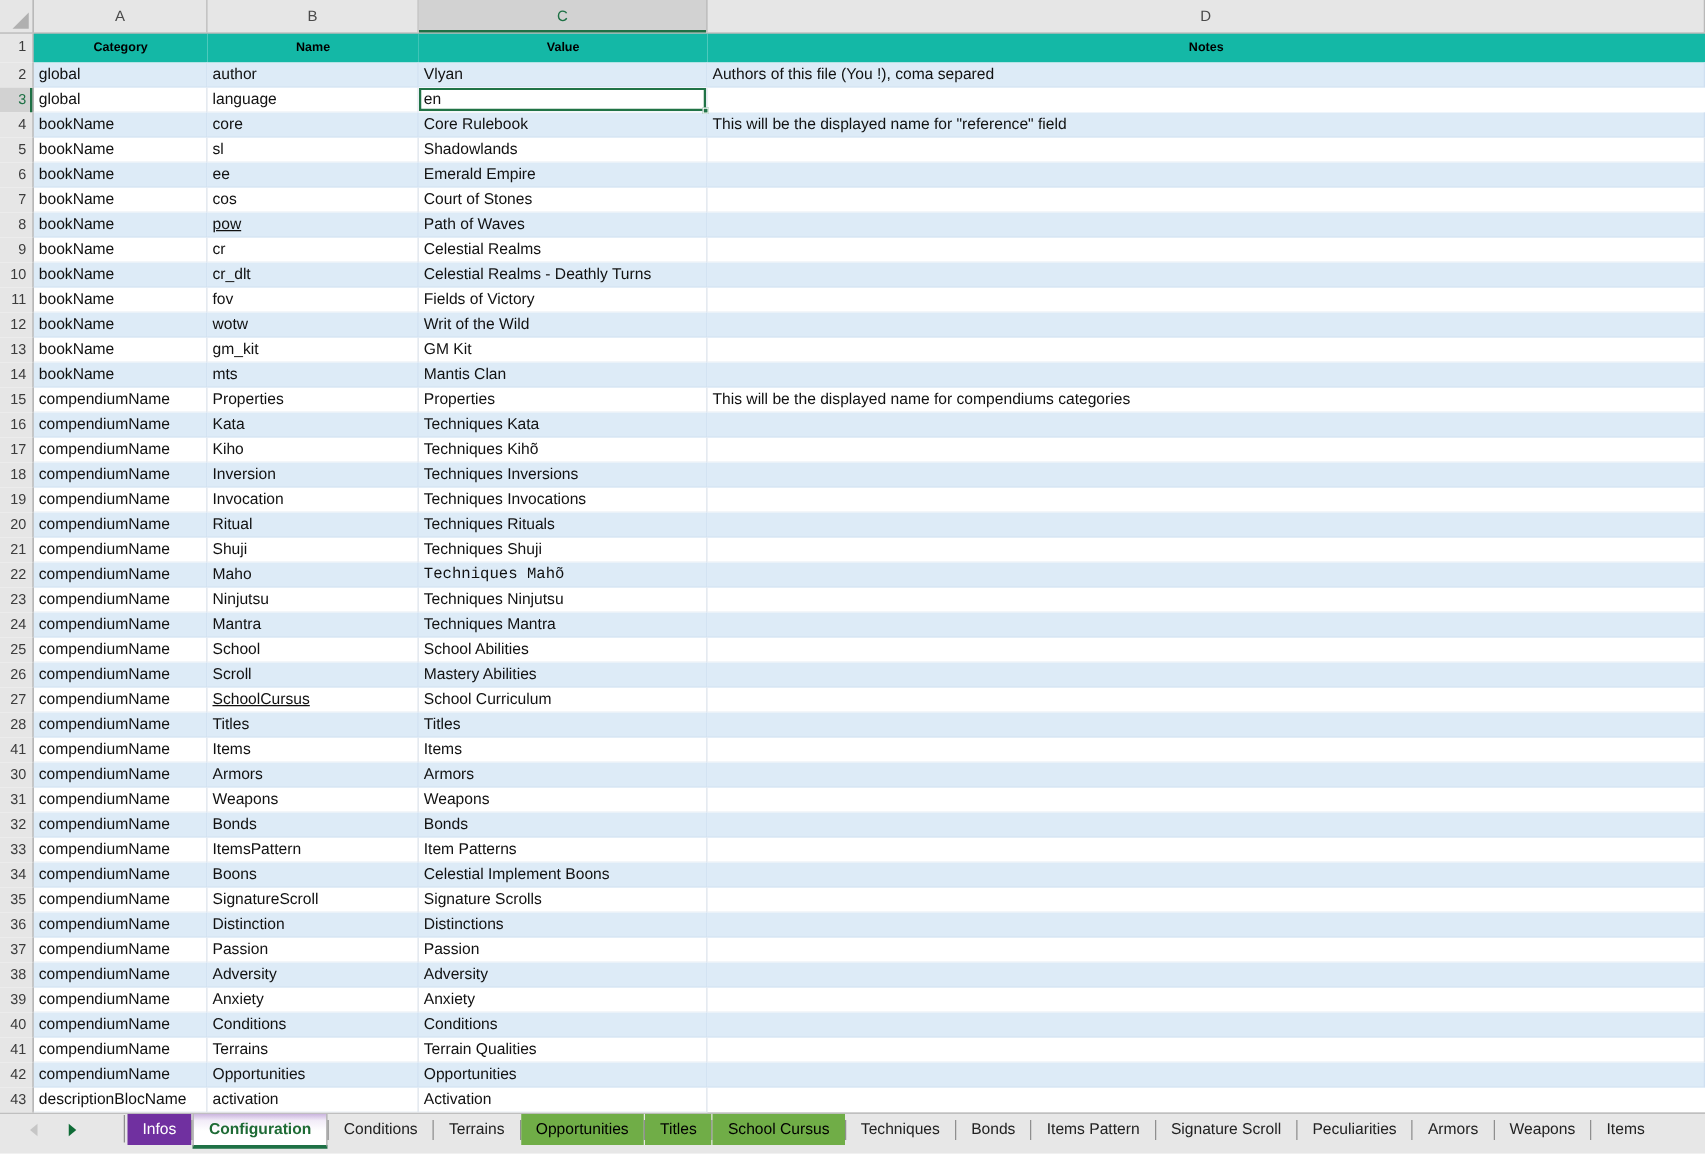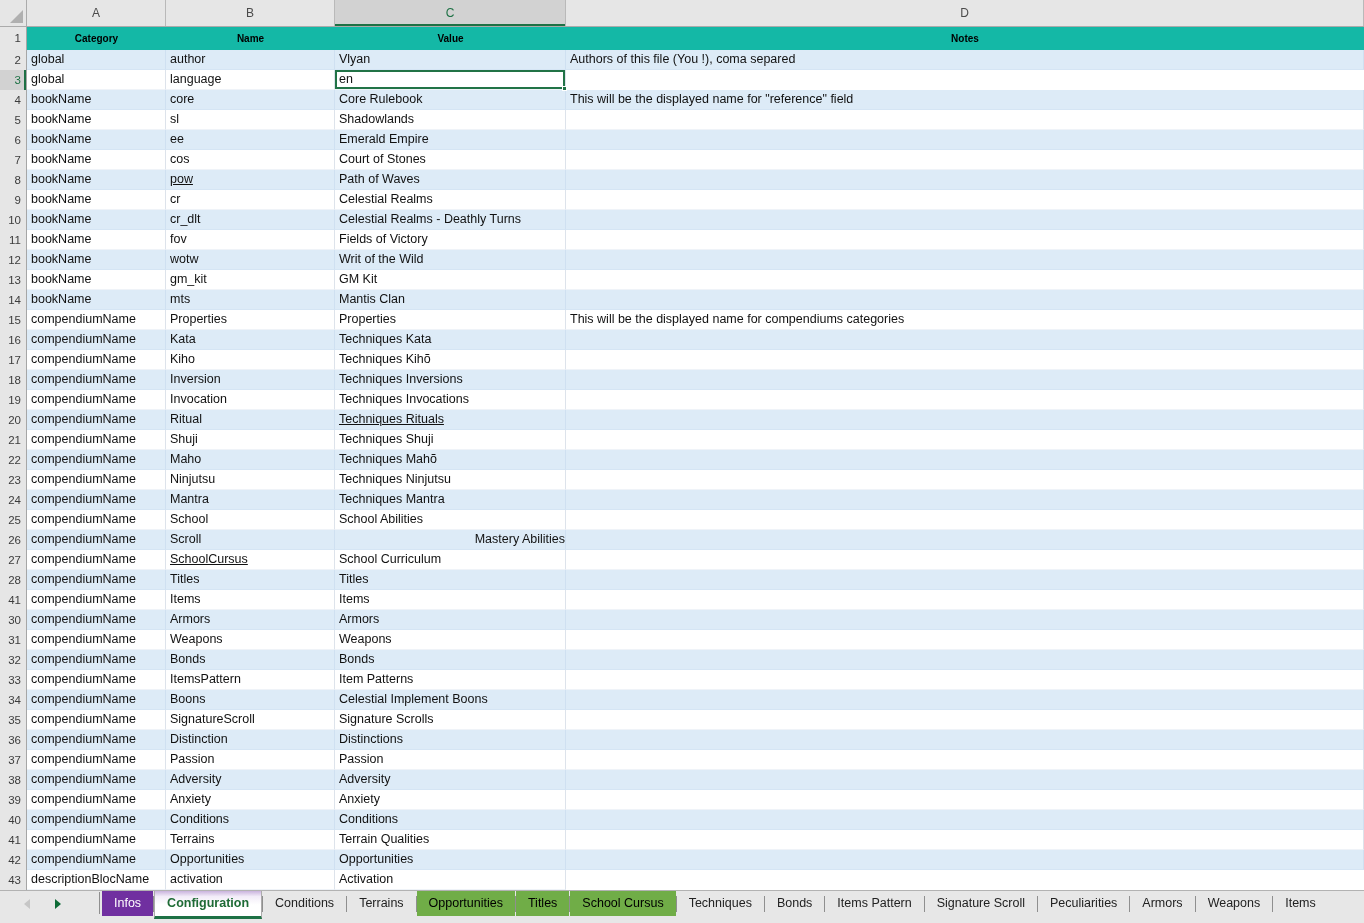--- a/index.html
+++ b/index.html
@@ -202,35 +202,35 @@
       <div class="gut">19</div>
       <div class="cell" style="width: 139px;">compendiumName</div>
       <div class="cell" style="width: 169px;">Invocation</div>
       <div class="cell" style="width: 231px;">Techniques Invocations</div>
       <div class="cell" style="width: 798px;"></div>
     </div>
     <div class="row band">
       <div class="gut">20</div>
       <div class="cell" style="width: 139px;">compendiumName</div>
       <div class="cell" style="width: 169px;">Ritual</div>
-      <div class="cell" style="width: 231px; text-decoration: underline;">Techniques Rituals</div>
+      <div class="cell" style="width: 231px;">Techniques Rituals</div>
       <div class="cell" style="width: 798px;"></div>
     </div>
     <div class="row">
       <div class="gut">21</div>
       <div class="cell" style="width: 139px;">compendiumName</div>
       <div class="cell" style="width: 169px;">Shuji</div>
       <div class="cell" style="width: 231px;">Techniques Shuji</div>
       <div class="cell" style="width: 798px;"></div>
     </div>
     <div class="row band">
       <div class="gut">22</div>
       <div class="cell" style="width: 139px;">compendiumName</div>
       <div class="cell" style="width: 169px;">Maho</div>
-      <div class="cell" style="width: 231px;">Techniques Mahõ</div>
+      <div class="cell" style="width: 231px; font-family: Liberation Mono, monospace;">Techniques Mahõ</div>
       <div class="cell" style="width: 798px;"></div>
     </div>
     <div class="row">
       <div class="gut">23</div>
       <div class="cell" style="width: 139px;">compendiumName</div>
       <div class="cell" style="width: 169px;">Ninjutsu</div>
       <div class="cell" style="width: 231px;">Techniques Ninjutsu</div>
       <div class="cell" style="width: 798px;"></div>
     </div>
     <div class="row band">
@@ -244,21 +244,21 @@
       <div class="gut">25</div>
       <div class="cell" style="width: 139px;">compendiumName</div>
       <div class="cell" style="width: 169px;">School</div>
       <div class="cell" style="width: 231px;">School Abilities</div>
       <div class="cell" style="width: 798px;"></div>
     </div>
     <div class="row band">
       <div class="gut">26</div>
       <div class="cell" style="width: 139px;">compendiumName</div>
       <div class="cell" style="width: 169px;">Scroll</div>
-      <div class="cell" style="width: 231px; text-align: right;">Mastery Abilities</div>
+      <div class="cell" style="width: 231px;">Mastery Abilities</div>
       <div class="cell" style="width: 798px;"></div>
     </div>
     <div class="row">
       <div class="gut">27</div>
       <div class="cell" style="width: 139px;">compendiumName</div>
       <div class="cell" style="width: 169px; text-decoration: underline;">SchoolCursus</div>
       <div class="cell" style="width: 231px;">School Curriculum</div>
       <div class="cell" style="width: 798px;"></div>
     </div>
     <div class="row band">

